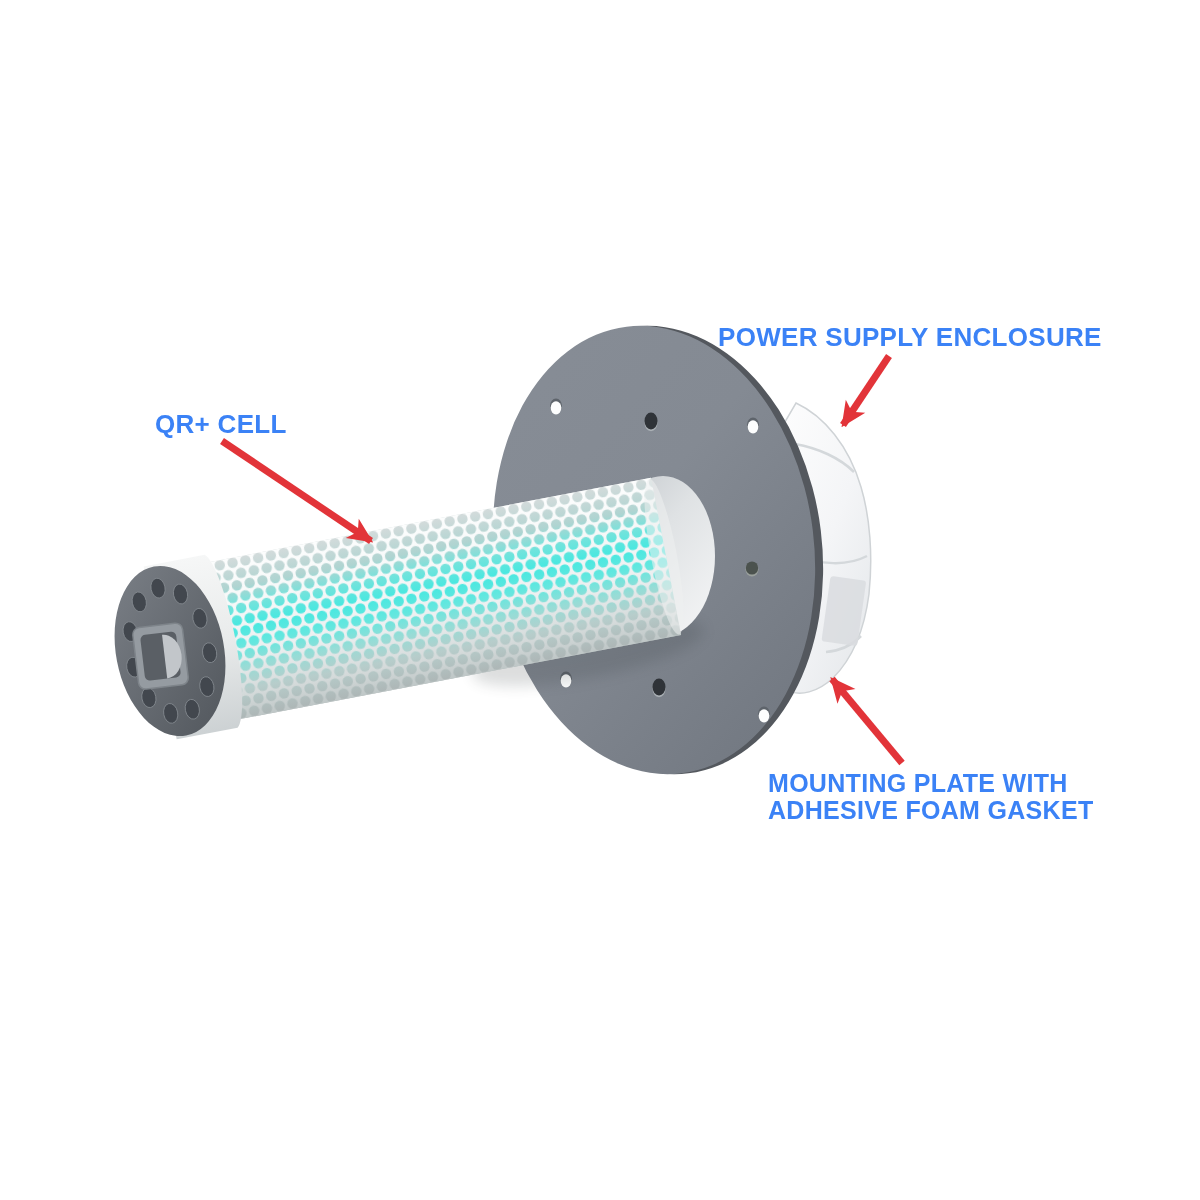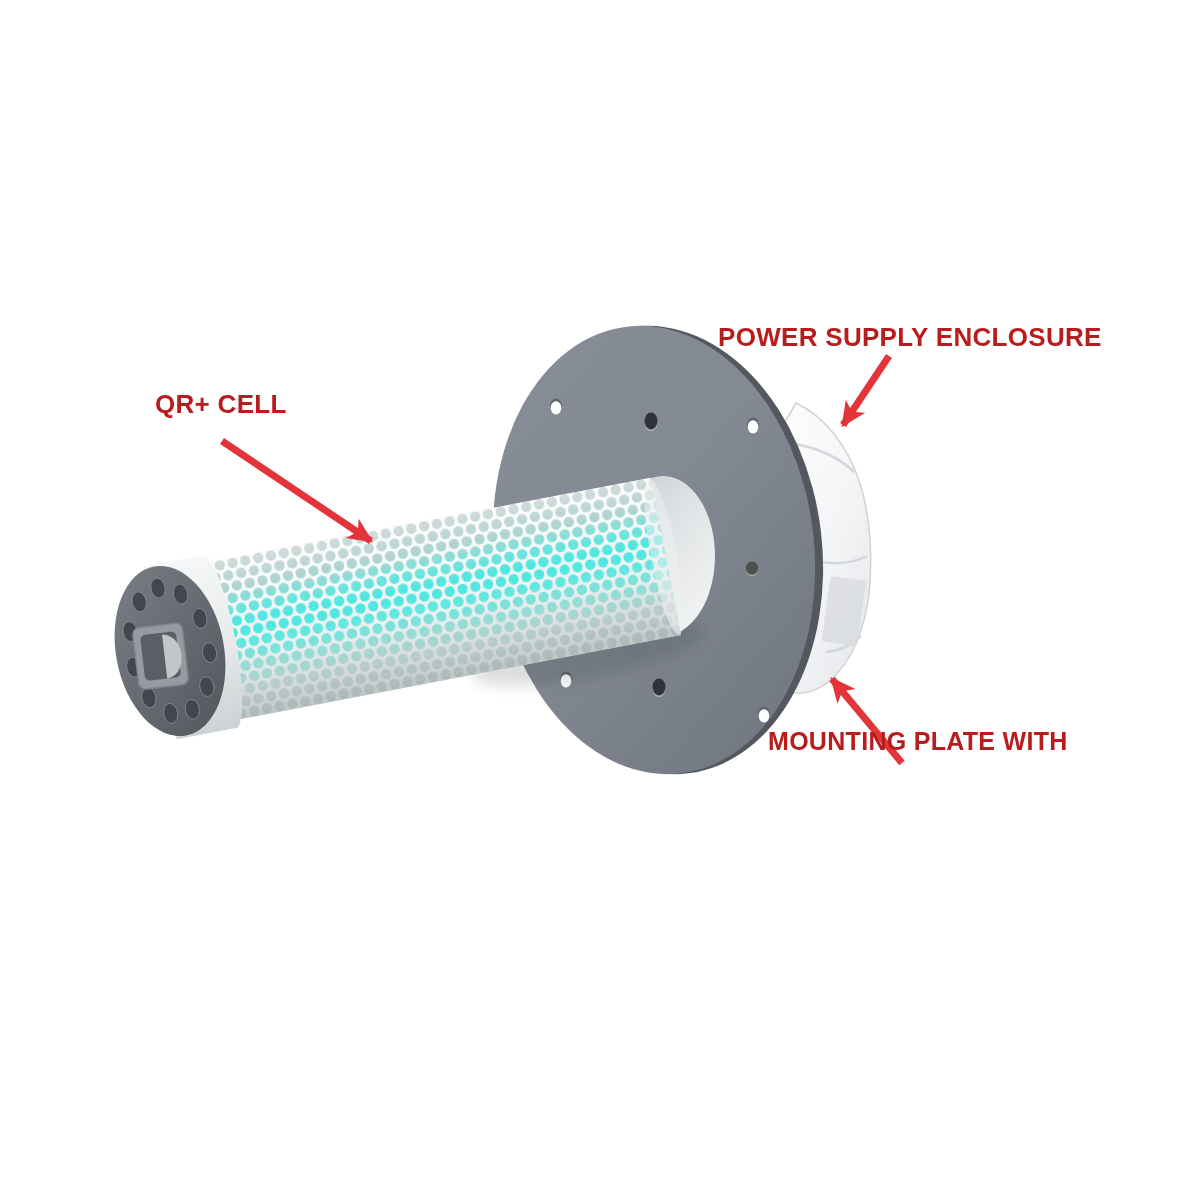--- a/index.html
+++ b/index.html
@@ -9,27 +9,27 @@
     background:#ffffff;
     overflow:hidden;
     font-family:"Liberation Sans","DejaVu Sans",sans-serif;
   }
   .stage svg{position:absolute;left:0;top:0;}
   .label{
     position:absolute;
     font-weight:bold;
     font-size:26px;
     letter-spacing:0.3px;
-    color:#b91c1c;
+    color:#3b82f6;
     white-space:nowrap;
     line-height:27px;
   }
   .label-psu{left:718px;top:324px;}
-  .label-qr{left:155px;top:391px;}
-  .label-mp{left:768px;top:728px;font-size:25px;}
+  .label-qr{left:155px;top:411px;}
+  .label-mp{left:768px;top:770px;font-size:25px;}
 </style>
 </head>
 <body>
 
 <div class="stage">
 
 <svg width="1200" height="1200" viewBox="0 0 1200 1200">
   <defs>
     <linearGradient id="gPlate" x1="0" y1="0" x2="0.65" y2="1">
       <stop offset="0" stop-color="#878d96"></stop>
@@ -181,15 +181,16 @@
     <line x1="902" y1="763" x2="832" y2="679" marker-end="url(#ah)" stroke="#e23439"></line>
   </g>
 </svg>
 
 <div class="label label-psu">POWER SUPPLY ENCLOSURE</div>
 
 <div class="label label-qr">QR+ CELL</div>
 
 <div class="label label-mp">
   <div>MOUNTING PLATE WITH</div>
+  <div>ADHESIVE FOAM GASKET</div>
 </div>
 
 </div>
 
 </body></html>

